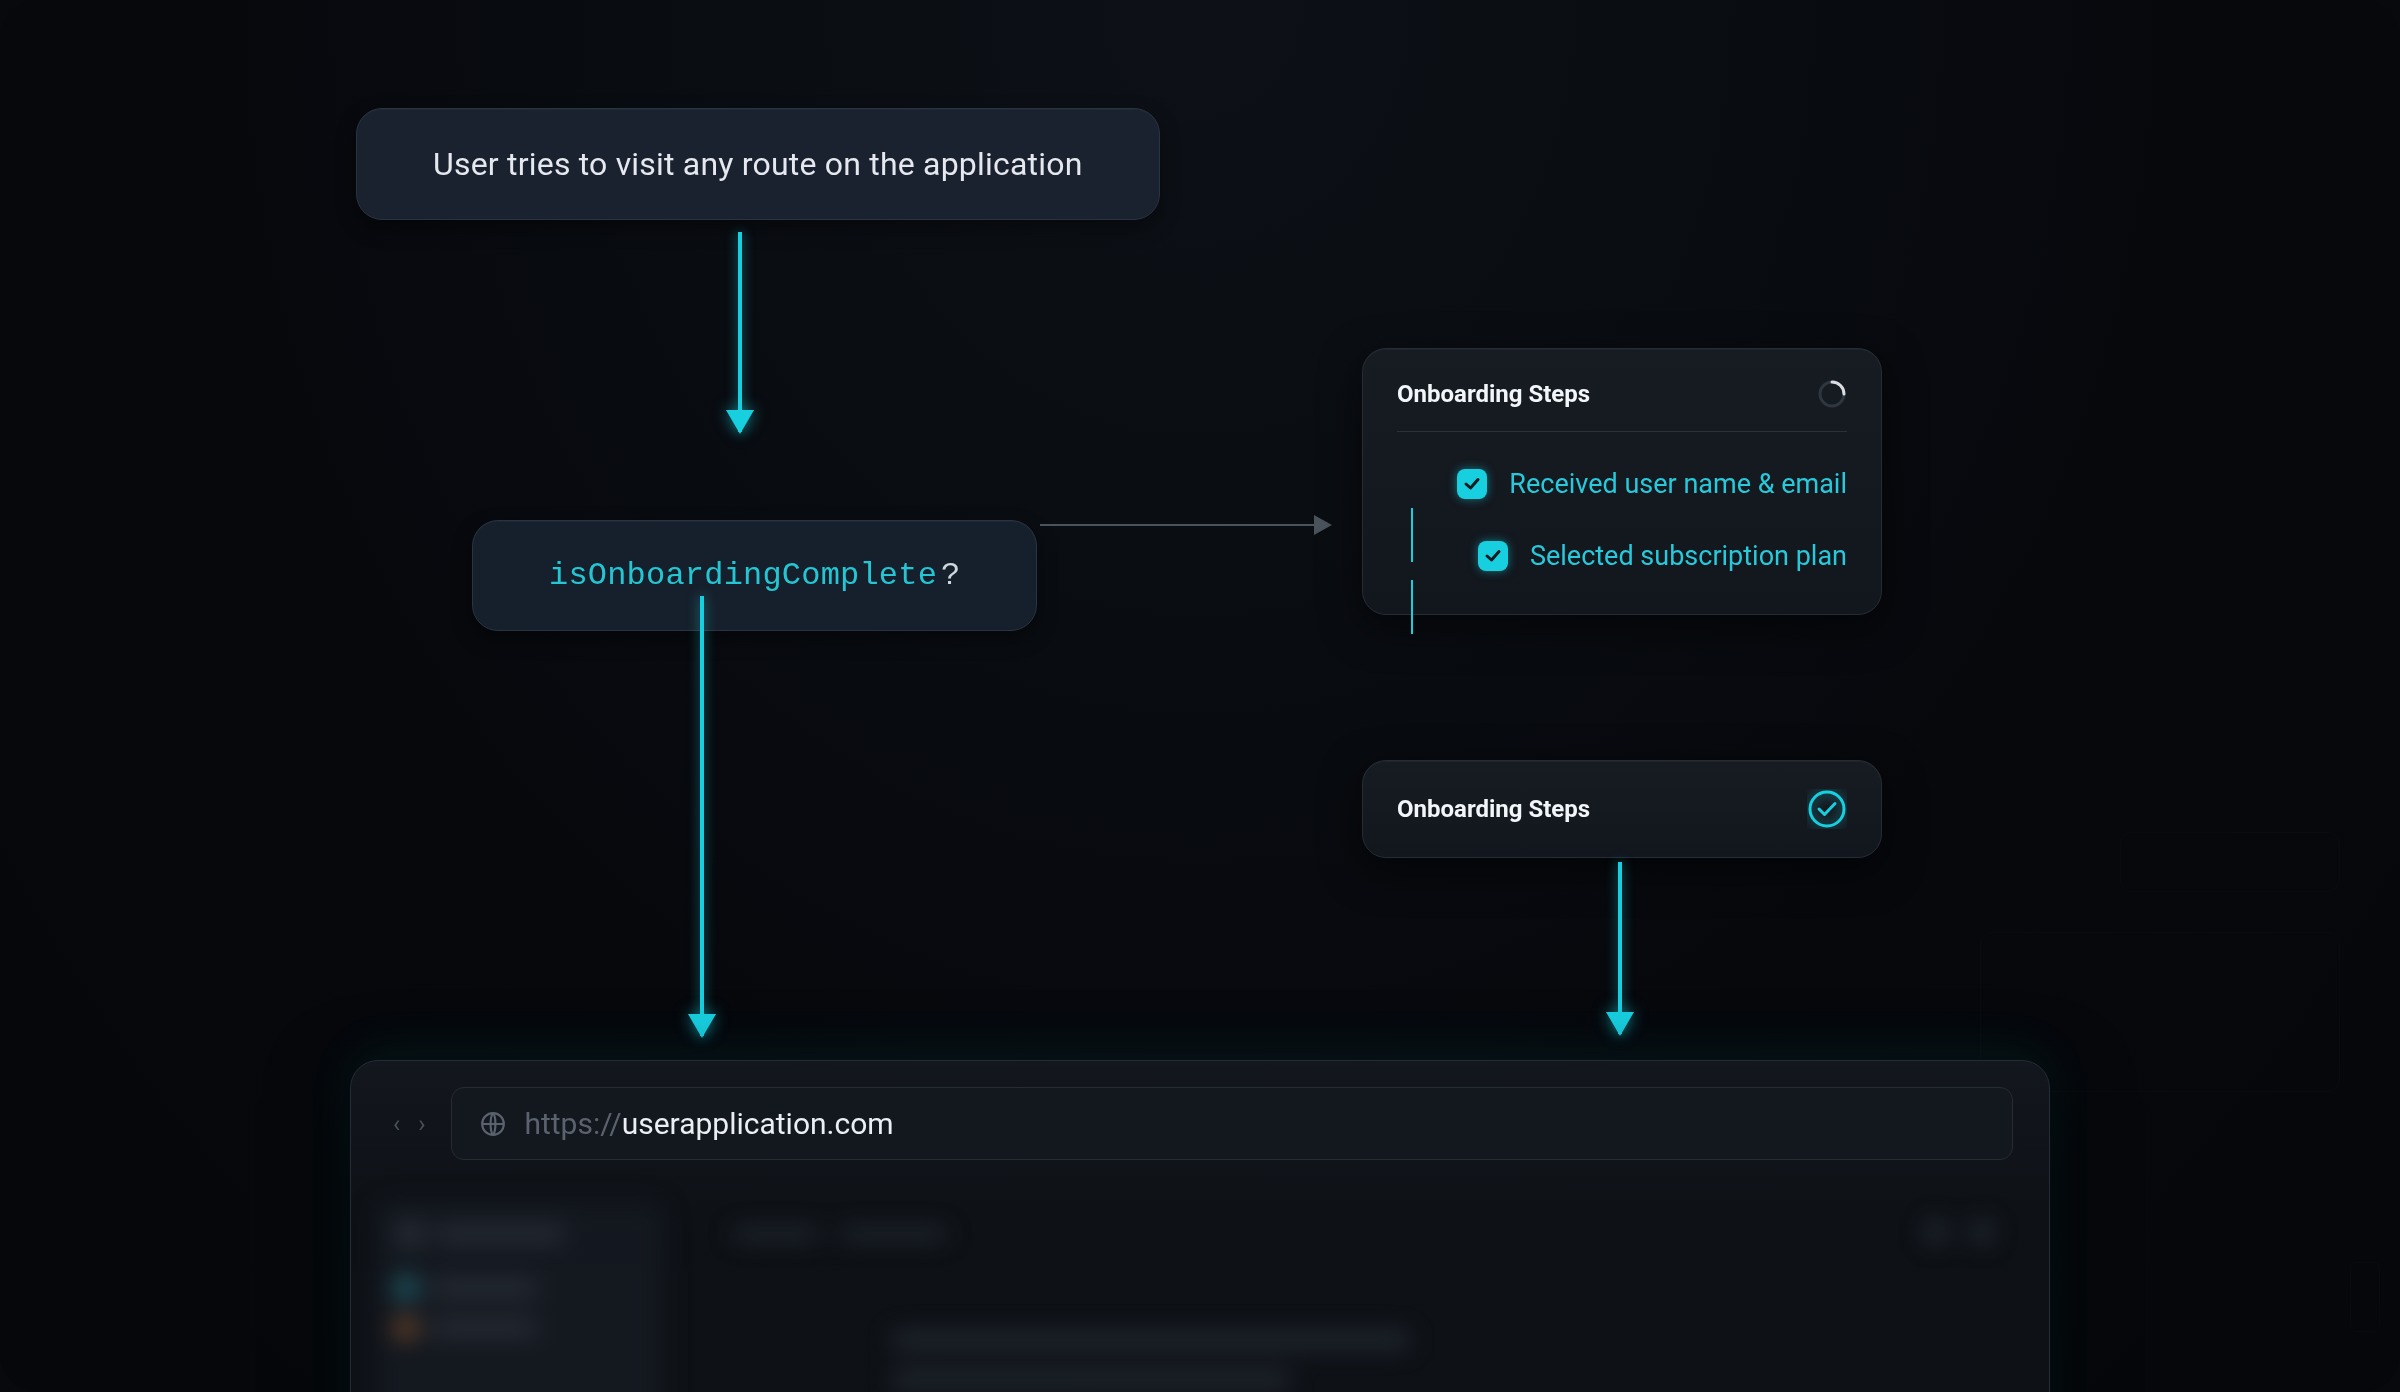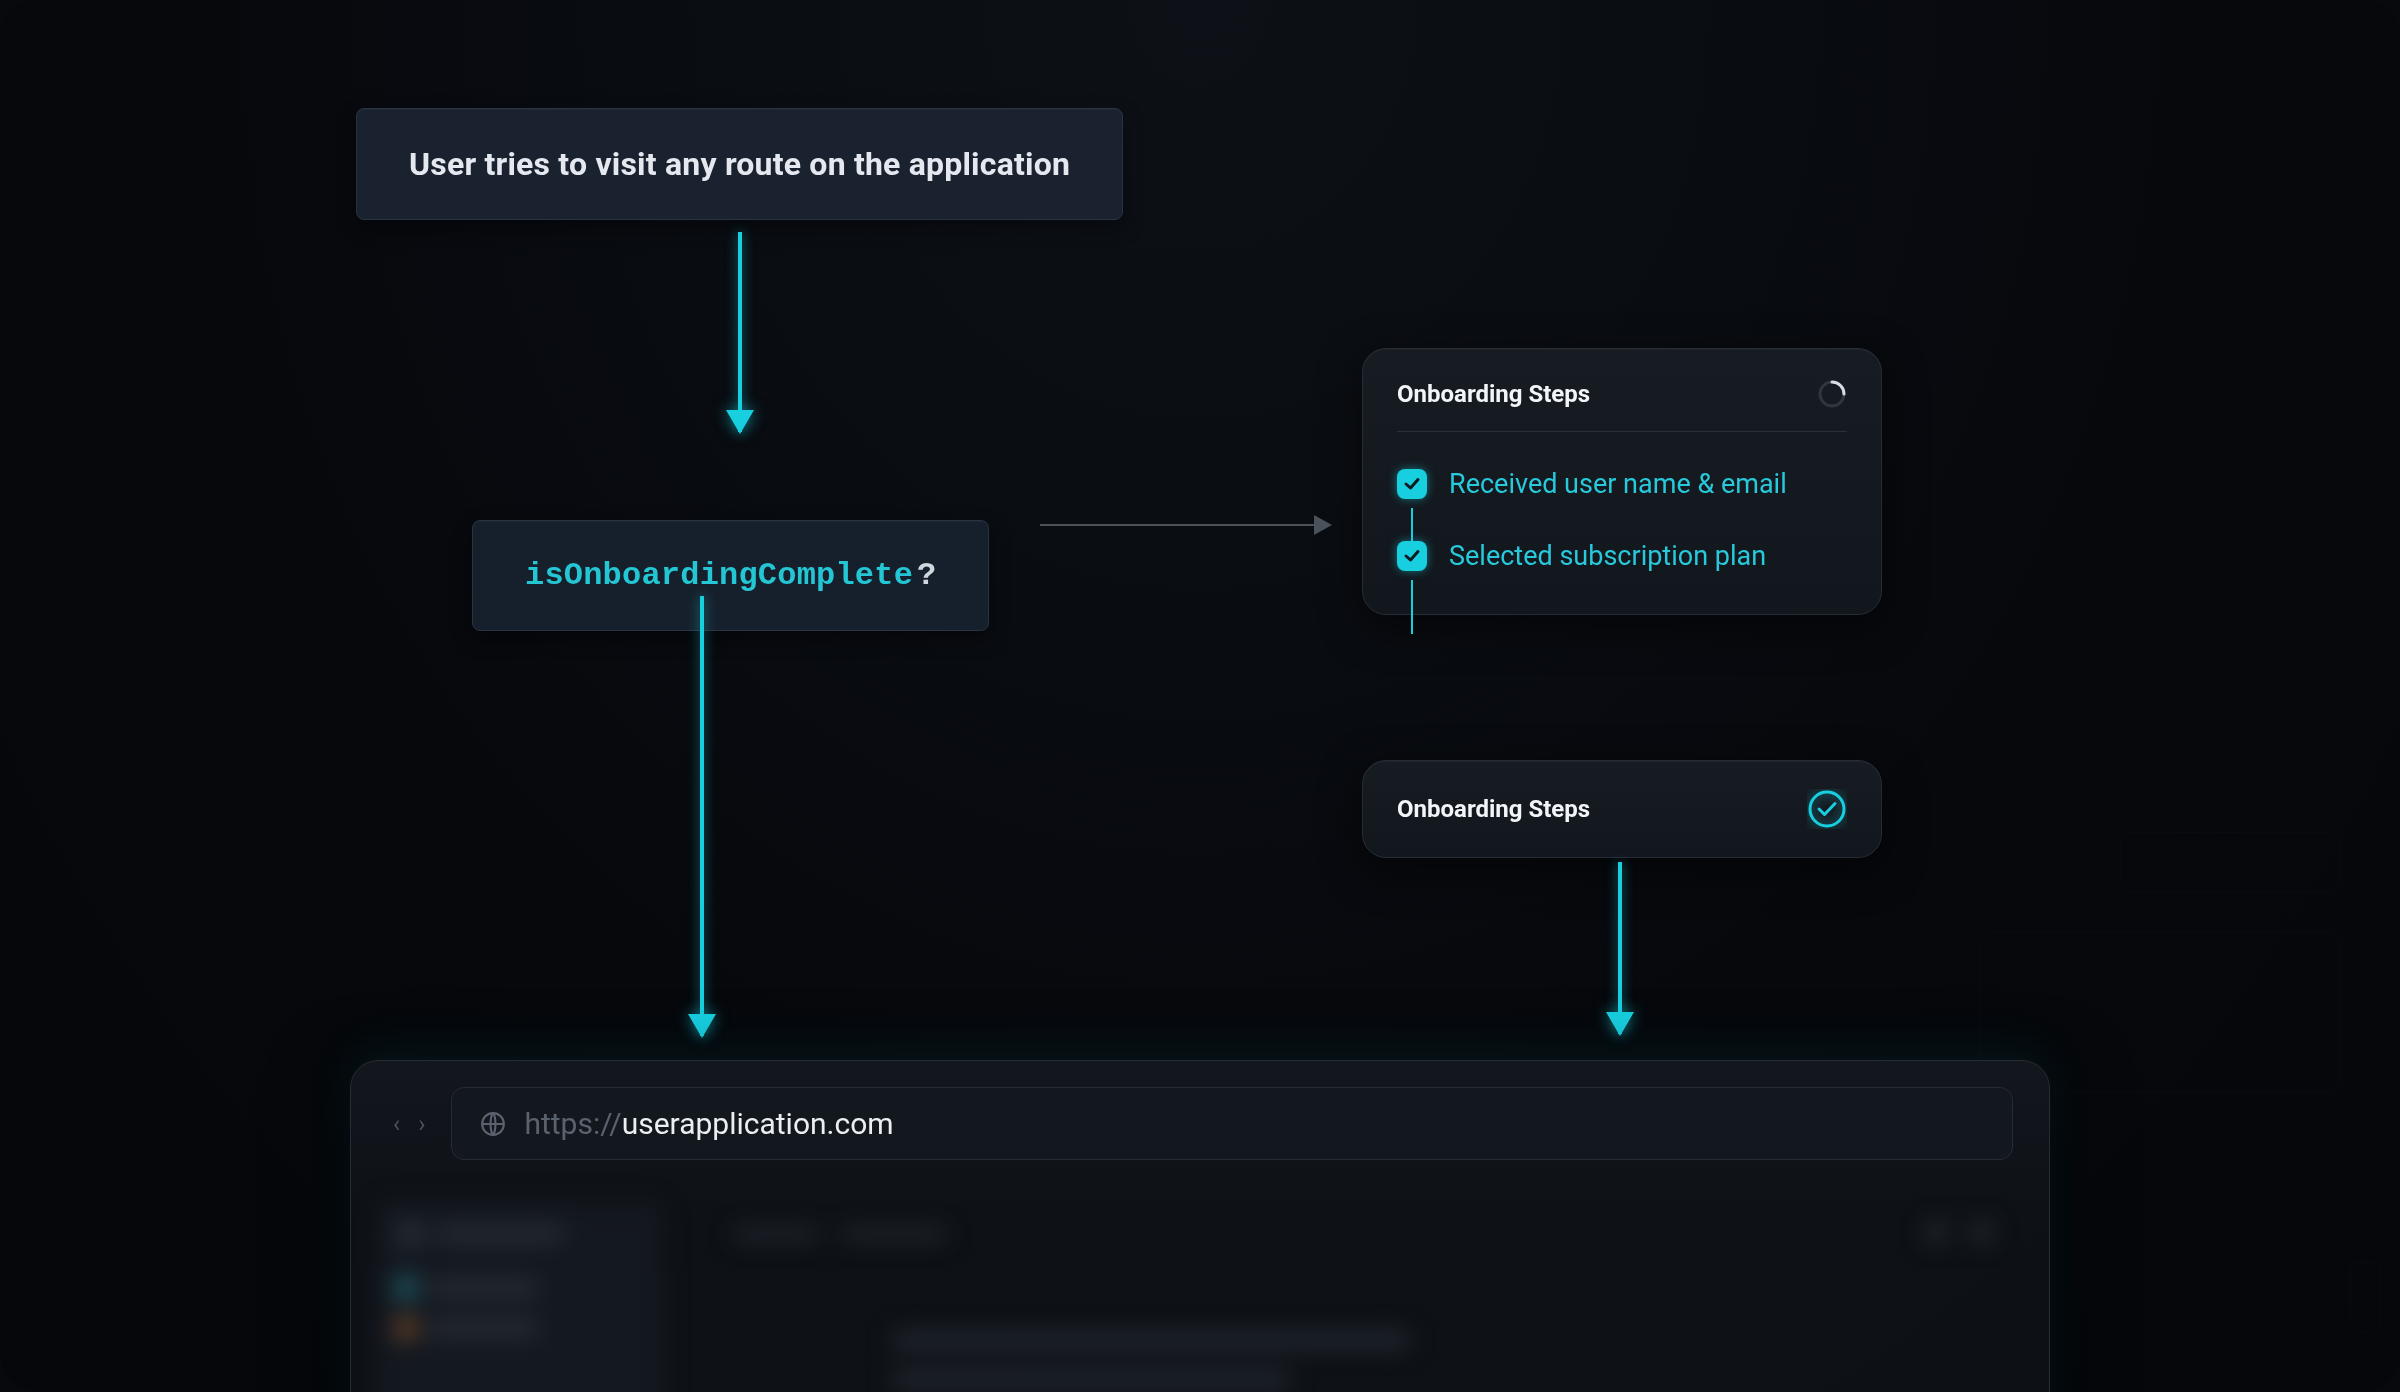--- a/index.html
+++ b/index.html
@@ -29,25 +29,25 @@
   .bg-noise div {
     position: absolute;
     border: 1px solid #40464f;
     border-radius: 12px;
   }
 
   .node {
     position: absolute;
     background: #1a2230;
     border: 1px solid #2a3342;
-    border-radius: 8px;
-    padding: 36px 52px;
+    border-radius: 26px;
+    padding: 36px 76px;
     color: #e5e9ef;
     font-size: 32px;
-    font-weight: 700;
+    font-weight: 400;
     letter-spacing: .2px;
     box-shadow: 0 8px 20px rgba(0,0,0,.4), inset 0 1px 0 rgba(255,255,255,.03);
   }
   .node-code {
     font-family: "SFMono-Regular", Menlo, Consolas, "Liberation Mono", monospace;
     color: #24c6d4;
     background: #16202c;
     margin-top: 48px;
   }
   .node-code .q { color: #cfd6de; margin-left: 4px; font-family: inherit; }
@@ -109,20 +109,21 @@
   }
   .spinner-icon, .check-ring {
     width: 30px; height: 30px;
     flex: 0 0 auto;
   }
   .steps { display: flex; flex-direction: column; gap: 0; }
   .step {
     display: flex; align-items: center; gap: 22px;
     font-size: 27px;
     padding: 8px 0;
+    justify-content: flex-end;
   }
   .step.done { color: #27c9db; }
   .step.pending { color: #7b838e; }
   .step-box {
     width: 30px; height: 30px;
     border-radius: 8px;
     display: inline-flex; align-items: center; justify-content: center;
     flex: 0 0 auto;
     position: relative;
   }

